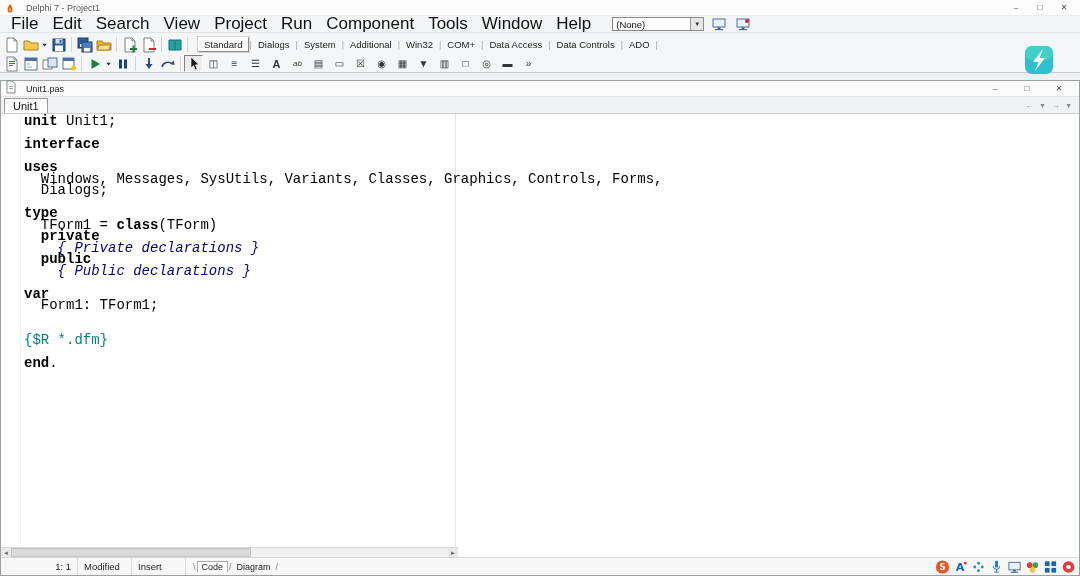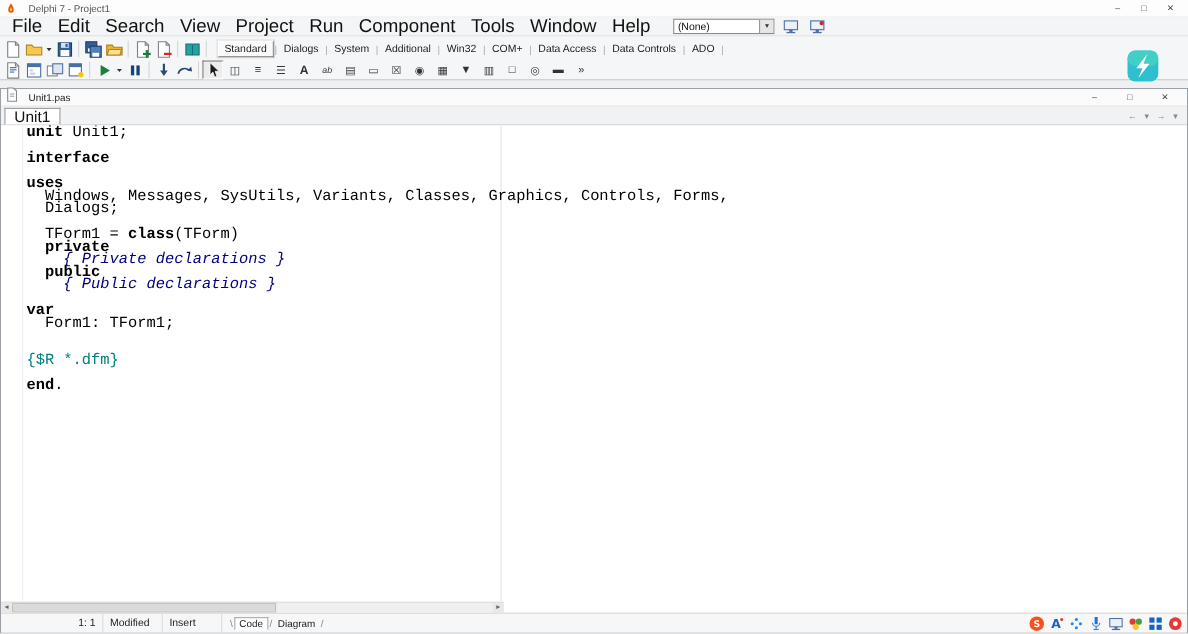--- a/index.html
+++ b/index.html
@@ -32,38 +32,38 @@
 .comp{width:21px;height:17px;display:flex;align-items:center;justify-content:center;font-size:10px;color:#333;flex:0 0 auto}
 .comp.small-glyph{font-size:8px;font-style:italic}
 .comp.bold-glyph{font-weight:bold;font-size:11px}
 #floating-logo{position:absolute;left:1024px;top:45px;width:30px;height:30px}
 
 #editor-window{position:absolute;left:0;top:80px;width:1080px;height:496px;background:#fff;border:1px solid #9aa0a6;display:flex;flex-direction:column}
 .e-title{height:16px;background:#fbfbfb;display:flex;align-items:center;padding:0 4px;border-bottom:1px solid #e4e4e4}
 .e-title .title-text{color:#222}
 .e-title .wc{width:32px}
 .tabbar{height:17px;background:#f1f2f3;display:flex;align-items:flex-end;padding-left:3px;border-bottom:1px solid #cfcfcf;position:relative;flex:0 0 auto}
-.etab{height:15px;background:#fff;border:1px solid #9a9a9a;border-bottom:none;font-size:14px;padding:0 8px;display:flex;align-items:center}
+.etab{height:15px;background:#fff;border:1px solid #9a9a9a;border-bottom:none;font-size:11px;padding:0 8px;display:flex;align-items:center}
 .tab-nav{position:absolute;right:5px;top:2px;display:flex;gap:2px}
 .tn{font-size:8px;color:#888;width:11px;height:12px;display:flex;align-items:center;justify-content:center}
 #code-area{flex:1;position:relative;background:#fff;overflow:hidden}
 #code{position:absolute;left:0;top:2px;padding-left:23px}
 .gutter-line{position:absolute;left:19px;top:0;bottom:0;width:1px;background:#f1f1f1}
 .margin-line{position:absolute;left:454px;top:0;bottom:0;width:1px;background:#e3e3e3}
 .code-line{white-space:pre;height:11.5px;line-height:11.5px;font-family:Liberation Mono, monospace;font-size:14px;color:#000}
 .sg-k{font-weight:bold}
 .sg-c{color:var(--comment-color);font-style:italic}
 .sg-d{color:var(--directive-color)}
 #hscroll{height:10px;width:457px;background:#f0f0f0;border-top:1px solid #dcdcdc;position:relative;flex:0 0 auto}
 .hs-btn{position:absolute;top:0;width:10px;height:9px;font-size:6px;color:#666;display:flex;align-items:center;justify-content:center;background:#e8e8e8}
 .hs-left{left:0}.hs-right{right:0}
 .hs-thumb{position:absolute;left:10px;top:0;width:240px;height:9px;background:#dadada;border:1px solid #c2c2c2}
 #statusbar{height:18px;background:#f7f7f7;border-top:1px solid #d9d9d9;display:flex;align-items:center;font-size:9.5px;color:#222;position:relative;flex:0 0 auto}
 .sb-cell{height:100%;display:flex;align-items:center;border-right:1px solid #dcdcdc;padding:0 6px;white-space:nowrap}
-.sb-pos{width:93px;justify-content:flex-end}
+.sb-pos{width:77px;justify-content:flex-end}
 .sb-mod{width:54px}
 .sb-ins{width:54px}
 #status-tabs{display:flex;align-items:center;margin-left:6px;font-size:9px;height:100%}
 .st-tab{padding:0 4px;white-space:nowrap}
 .st-tab.active{background:#fff;border:1px solid #aaa;border-bottom:1px solid #fff}
 .st-sep{color:#888;padding:0 1px}
 #tray{position:absolute;right:3px;top:1px;display:flex;gap:3px;align-items:center}
 .tray-icon{width:15px;height:15px;display:flex;align-items:center;justify-content:center}
 </style>
 </head>
@@ -331,20 +331,21 @@
     <div class="margin-line"></div>
     <div id="code">
         <div class="code-line"><span class="sg-k">unit</span><span class="sg-p"> Unit1;</span></div>
         <div class="code-line">&nbsp;</div>
         <div class="code-line"><span class="sg-k">interface</span></div>
         <div class="code-line">&nbsp;</div>
         <div class="code-line"><span class="sg-k">uses</span></div>
         <div class="code-line"><span class="sg-p">  Windows, Messages, SysUtils, Variants, Classes, Graphics, Controls, Forms,</span></div>
         <div class="code-line"><span class="sg-p">  Dialogs;</span></div>
         <div class="code-line">&nbsp;</div>
+        <div class="code-line"><span class="sg-k">type</span></div>
         <div class="code-line"><span class="sg-p">  TForm1 = </span><span class="sg-k">class</span><span class="sg-p">(TForm)</span></div>
         <div class="code-line"><span class="sg-p">  </span><span class="sg-k">private</span></div>
         <div class="code-line"><span class="sg-c">    { Private declarations }</span></div>
         <div class="code-line"><span class="sg-p">  </span><span class="sg-k">public</span></div>
         <div class="code-line"><span class="sg-c">    { Public declarations }</span></div>
         <div class="code-line">&nbsp;</div>
         <div class="code-line"><span class="sg-k">var</span></div>
         <div class="code-line"><span class="sg-p">  Form1: TForm1;</span></div>
         <div class="code-line">&nbsp;</div>
         <div class="code-line">&nbsp;</div>

